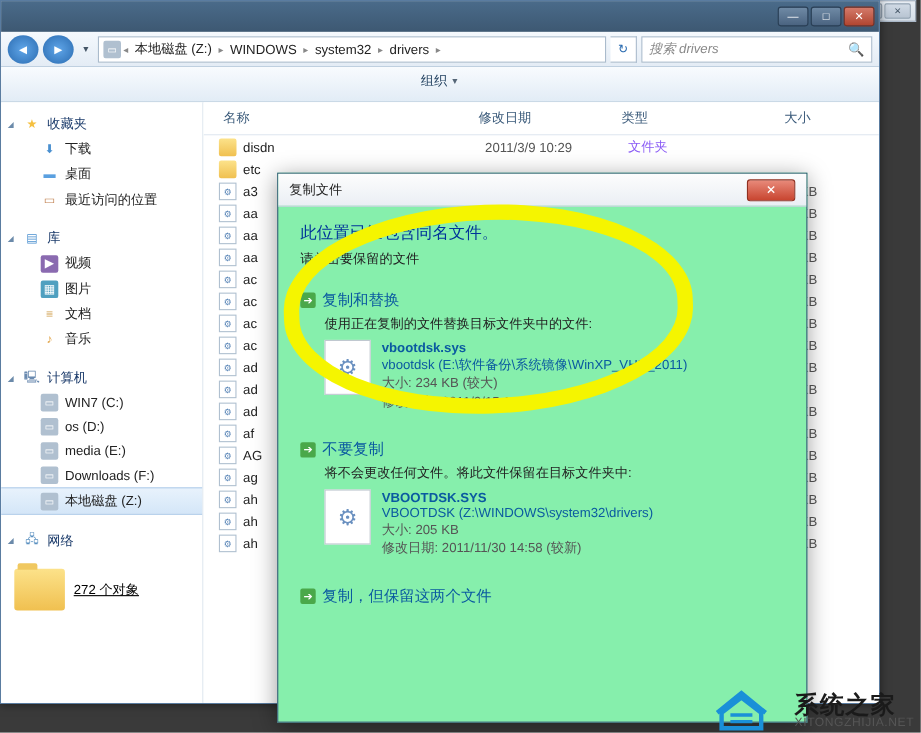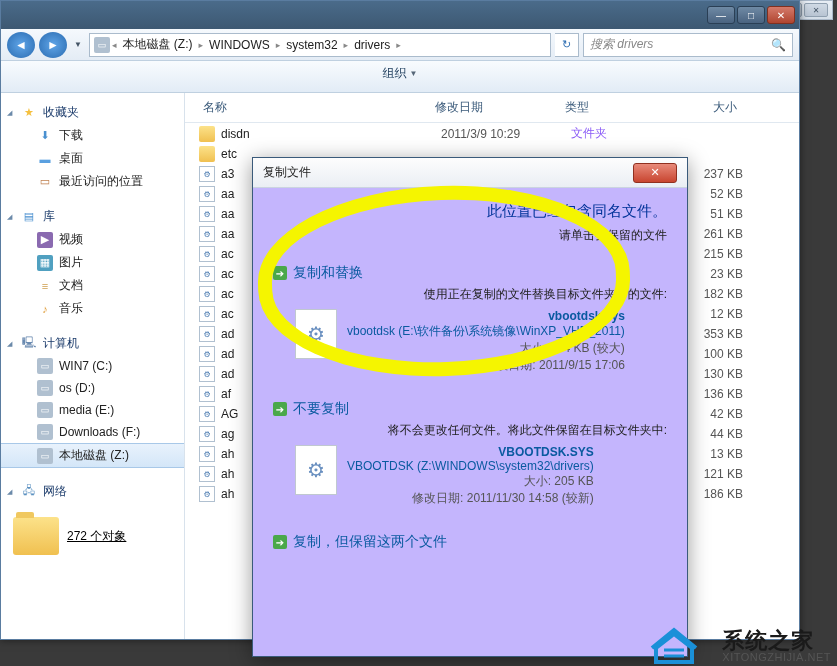--- a/index.html
+++ b/index.html
@@ -62,21 +62,21 @@
 .file-row { display: flex; padding: 2px 0; align-items: center; }
 .file-row .file-icon { width: 16px; height: 16px; margin: 0 6px 0 14px; display: inline-flex; align-items: center; justify-content: center; }
 .fi-folder { background: linear-gradient(#fce28a,#f0c050); border-radius: 2px; }
 .fi-sys { background: #fff; border: 1px solid #b0c0d0; position: relative; font-size: 8px; color: #4a7ab0; }
 .file-row .fname { width: 220px; color: #222; }
 .file-row .fdate { width: 130px; color: #555; }
 .file-row .ftype { width: 110px; color: #8b5cf6; }
 .file-row .fsize { width: 80px; text-align: right; color: #555; padding-right: 18px; }
 
 
-.dialog { position: absolute; left: 252px; top: 157px; width: 436px; height: 500px; background: #c4b5fd; border: 1px solid #3a5a7a; box-shadow: 0 4px 20px rgba(0,0,0,0.4); text-align: right; }
+.dialog { position: absolute; left: 252px; top: 157px; width: 482px; height: 500px; background: #86efac; border: 1px solid #3a5a7a; box-shadow: 0 4px 20px rgba(0,0,0,0.4); }
 .dlg-title { height: 30px; background: linear-gradient(#fdfdfd,#eaeef4); display: flex; align-items: center; padding: 0 10px; font-size: 12px; color: #222; border-bottom: 1px solid #cad4e0; }
 .dlg-close { margin-left: auto; width: 44px; height: 20px; background: linear-gradient(#e88a7a,#c84530); border: 1px solid #903020; border-radius: 3px; color: #fff; display: flex; align-items: center; justify-content: center; font-size: 11px; }
 .dlg-body { padding: 14px 20px; font-size: 12px; overflow-y: auto; height: calc(100% - 30px); }
 .dlg-heading { color: #003399; font-size: 15px; margin-bottom: 6px; }
 .dlg-sub { color: #222; margin-bottom: 16px; }
 .dlg-option { margin-bottom: 18px; padding: 4px 0; }
 .opt-head { display: flex; align-items: center; gap: 6px; color: #0a5aa0; font-size: 14px; margin-bottom: 4px; }
 .opt-arrow { width: 14px; height: 14px; background: #4aa84a; border-radius: 2px; color: #fff; display: flex; align-items: center; justify-content: center; font-size: 10px; }
 .opt-desc { color: #222; margin-left: 22px; margin-bottom: 6px; }
 .opt-file { display: flex; gap: 10px; margin-left: 22px; }

